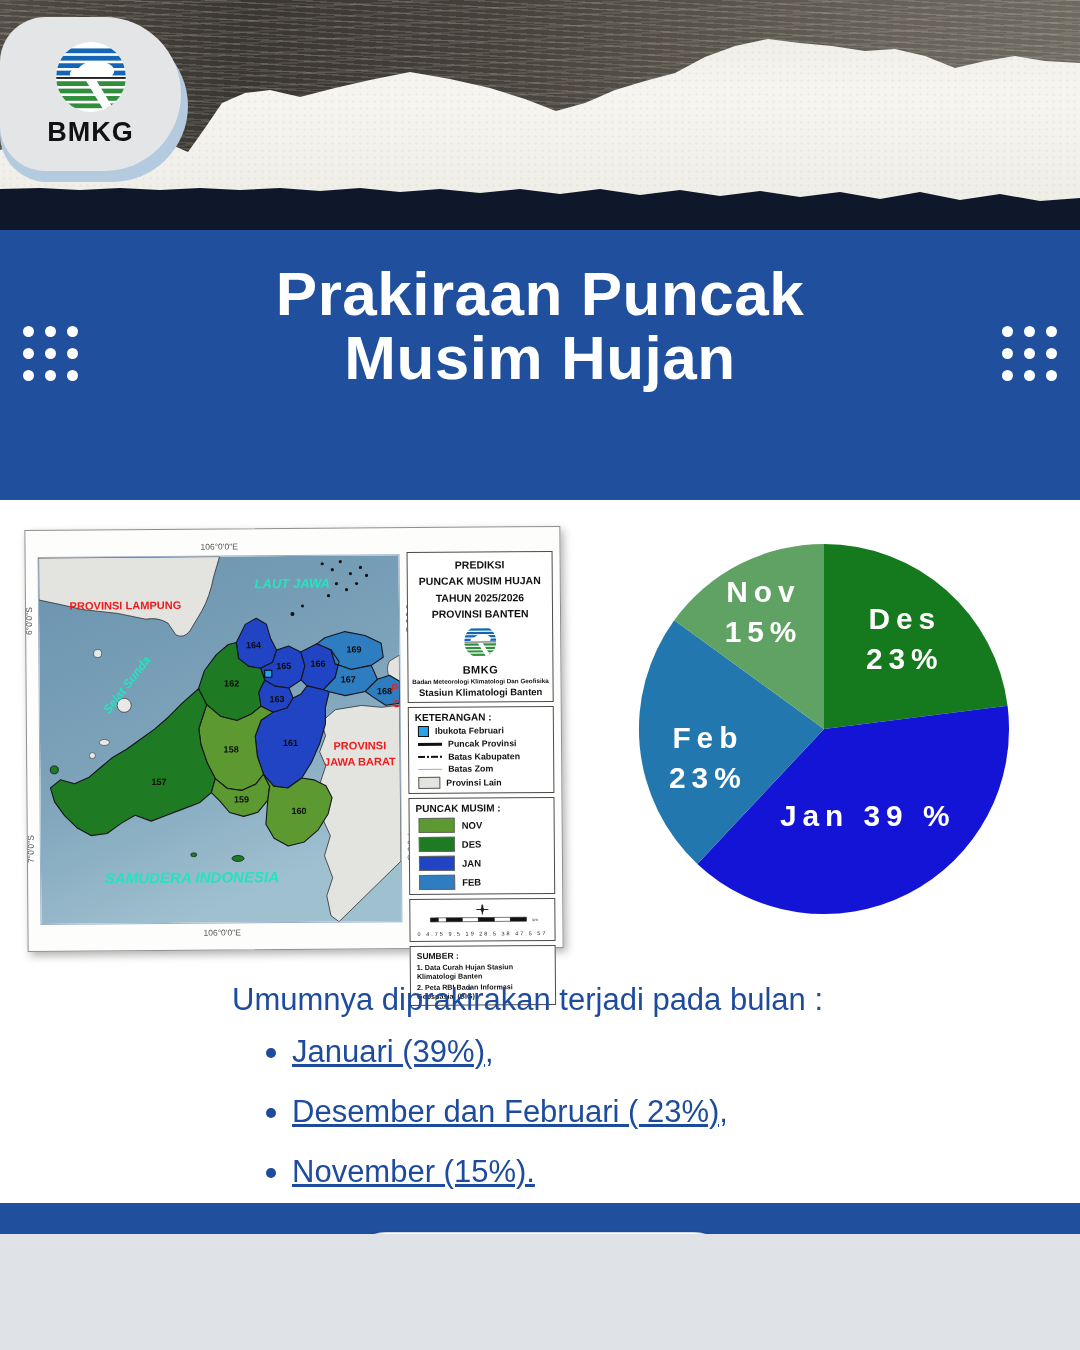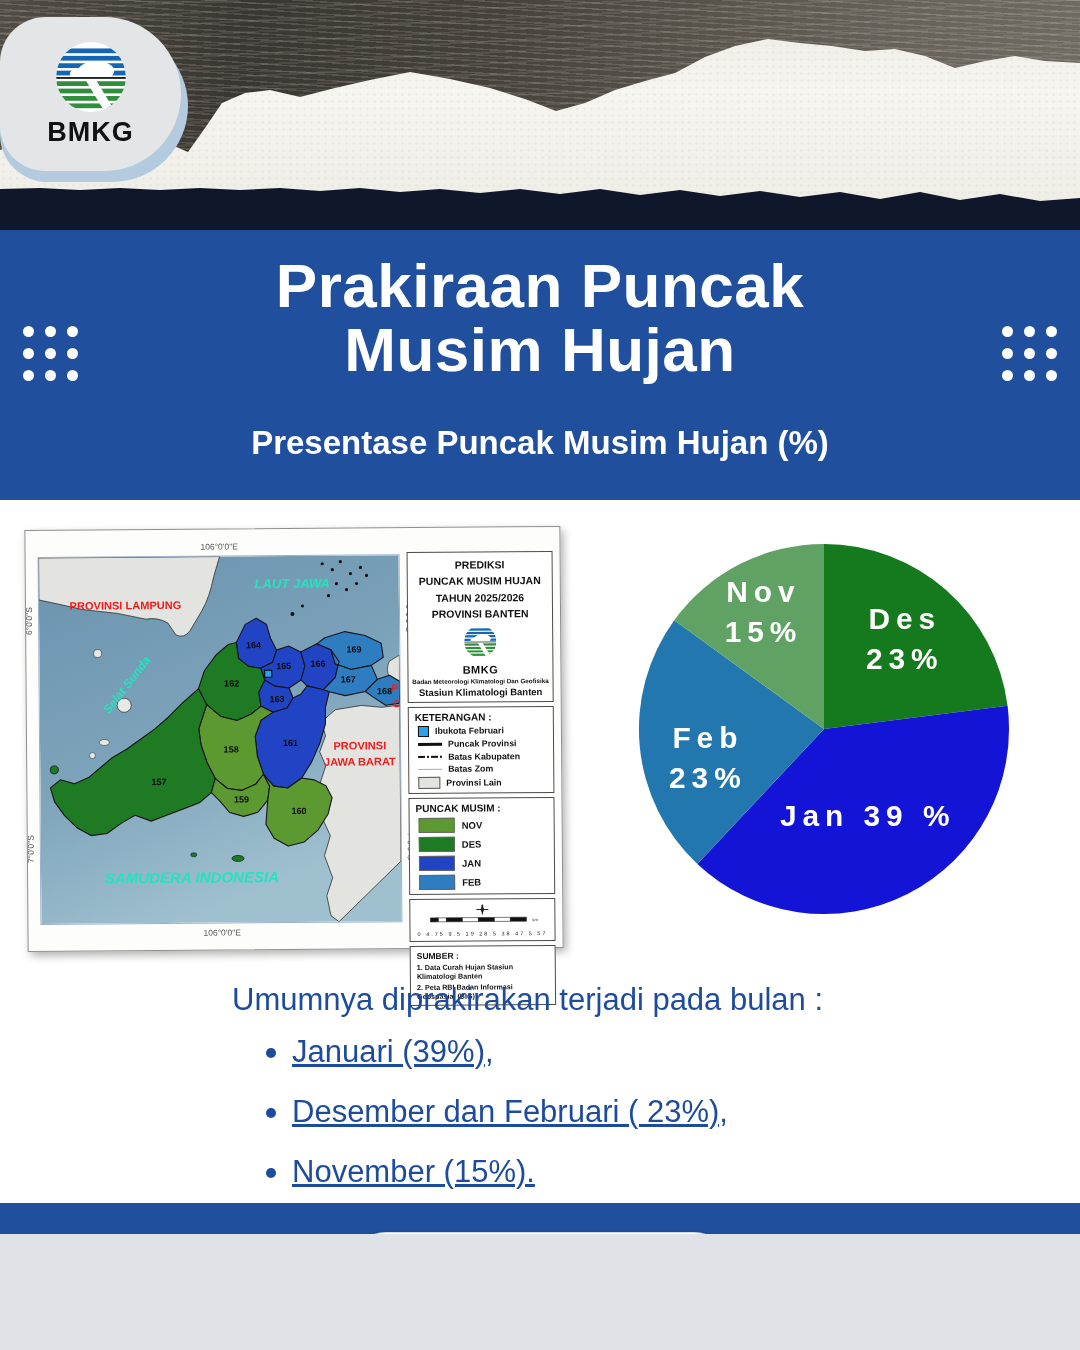--- a/index.html
+++ b/index.html
@@ -31,21 +31,21 @@
       240px 190px,200px 188px,160px 190px,120px 188px,80px 190px,40px 188px,0px 189px);}
   .badge-shadow{position:absolute;left:0;top:30px;width:188px;height:152px;background:#b4cadf;
     border-radius:50px 80px 80px 50px;z-index:2;}
   .bmkg-badge{position:absolute;left:0;top:17px;width:181px;height:154px;background:#e4e5e7;
     border-radius:46px 78px 78px 46px;display:flex;flex-direction:column;align-items:center;
     justify-content:center;gap:3px;z-index:3;}
   .bmkg-text{font-size:27px;font-weight:800;letter-spacing:1px;color:#111;}
 
   
   .title-band{position:relative;height:270px;background:#1f4f9d;color:#fff;text-align:center;}
-  .main-title{padding-top:24px;font-size:62px;line-height:1.04;font-weight:800;letter-spacing:.5px;}
+  .main-title{padding-top:32px;font-size:62px;line-height:1.04;font-weight:800;letter-spacing:.5px;}
   .main-title span{display:block;}
   .subtitle{margin-top:22px;font-size:33px;font-weight:700;}
   .dots{position:absolute;top:96px;display:grid;grid-template-columns:repeat(3,11px);
         grid-auto-rows:11px;gap:11px;}
   .dots.left{left:23px;} .dots.right{right:23px;}
   .dot{width:11px;height:11px;border-radius:50%;background:#fff;}
 
   
   .content{position:relative;height:703px;background:#fff;}
 
@@ -174,21 +174,20 @@
         <span class="dot"></span>
         <span class="dot"></span>
       <span class="dot"></span>
         <span class="dot"></span>
         <span class="dot"></span>
     </div>
     <h1 class="main-title">
       <span>Prakiraan Puncak</span>
       <span>Musim Hujan</span>
     </h1>
-    <div class="subtitle">Presentase Puncak Musim Hujan (%)</div>
   </section>
 
   <section class="content">
 
     <figure class="map-panel" style="margin:0;">
       <div class="map-frame">
         <svg id="map-svg" viewBox="0 0 358 366" preserveAspectRatio="none">
           <defs>
             <linearGradient id="seaGrad" x1="0" y1="0" x2="0.4" y2="1">
               <stop offset="0" stop-color="#6a93ae"></stop>

